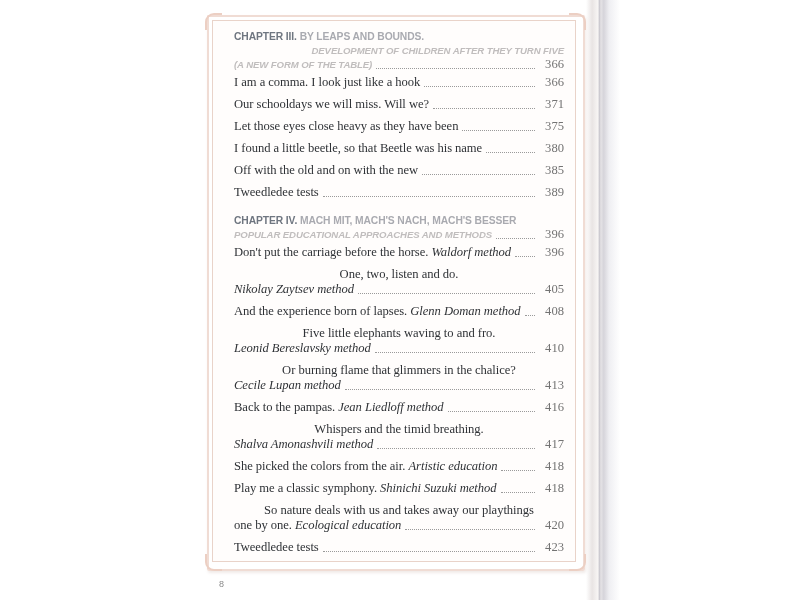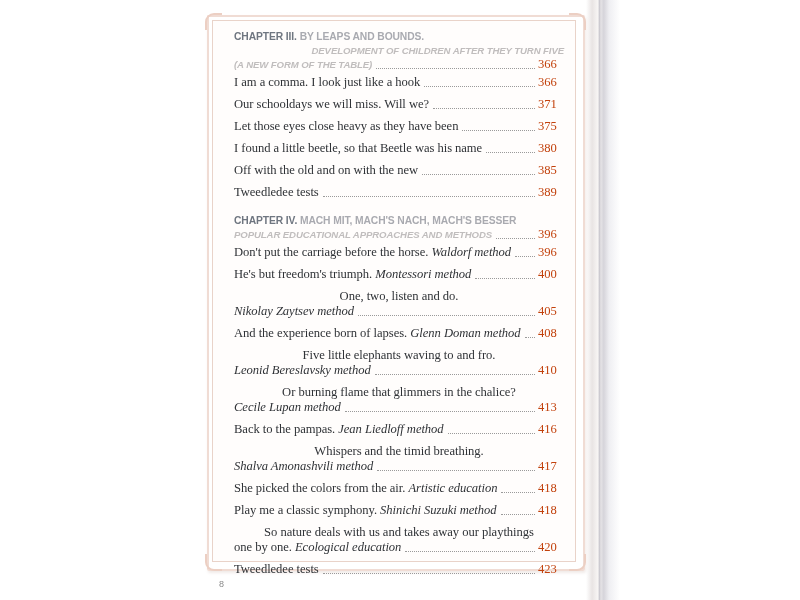--- a/index.html
+++ b/index.html
@@ -153,23 +153,23 @@
   }
   .dots {
     flex: 1 1 auto;
     min-width: 8px;
     margin: 0 3px 3px 4px;
     border-bottom: 1.3px dotted #9a9a9a;
     height: 1px;
   }
   .toc-page {
     font-size: 12.6px;
-    color: #c2410c;
+    color: #737373;
     width: 26px;
-    text-align: left;
+    text-align: right;
     flex: 0 0 auto;
     white-space: nowrap;
   }
 
   
   .toc-firstline {
     font-size: 12.6px;
     color: #2f3236;
     line-height: 15px;
     margin-top: 7px;
@@ -261,25 +261,20 @@
         <span class="toc-page">396</span>
       </div>
     </div>
 
     <div class="toc-row tight">
       <span class="toc-label"><span>Don't put the carriage before the horse. </span><em>Waldorf method</em></span>
       <span class="dots"></span>
       <span class="toc-page">396</span>
     </div>
 
-    <div class="toc-row">
-      <span class="toc-label"><span>He's but freedom's triumph. </span><em>Montessori method</em></span>
-      <span class="dots"></span>
-      <span class="toc-page">400</span>
-    </div>
 
     <div class="toc-firstline">One, two, listen and do.</div>
     <div class="toc-row chapsub">
       <span class="toc-label"><em>Nikolay Zaytsev method</em></span>
       <span class="dots"></span>
       <span class="toc-page">405</span>
     </div>
 
     <div class="toc-row">
       <span class="toc-label"><span>And the experience born of lapses. </span><em>Glenn Doman method</em></span>

